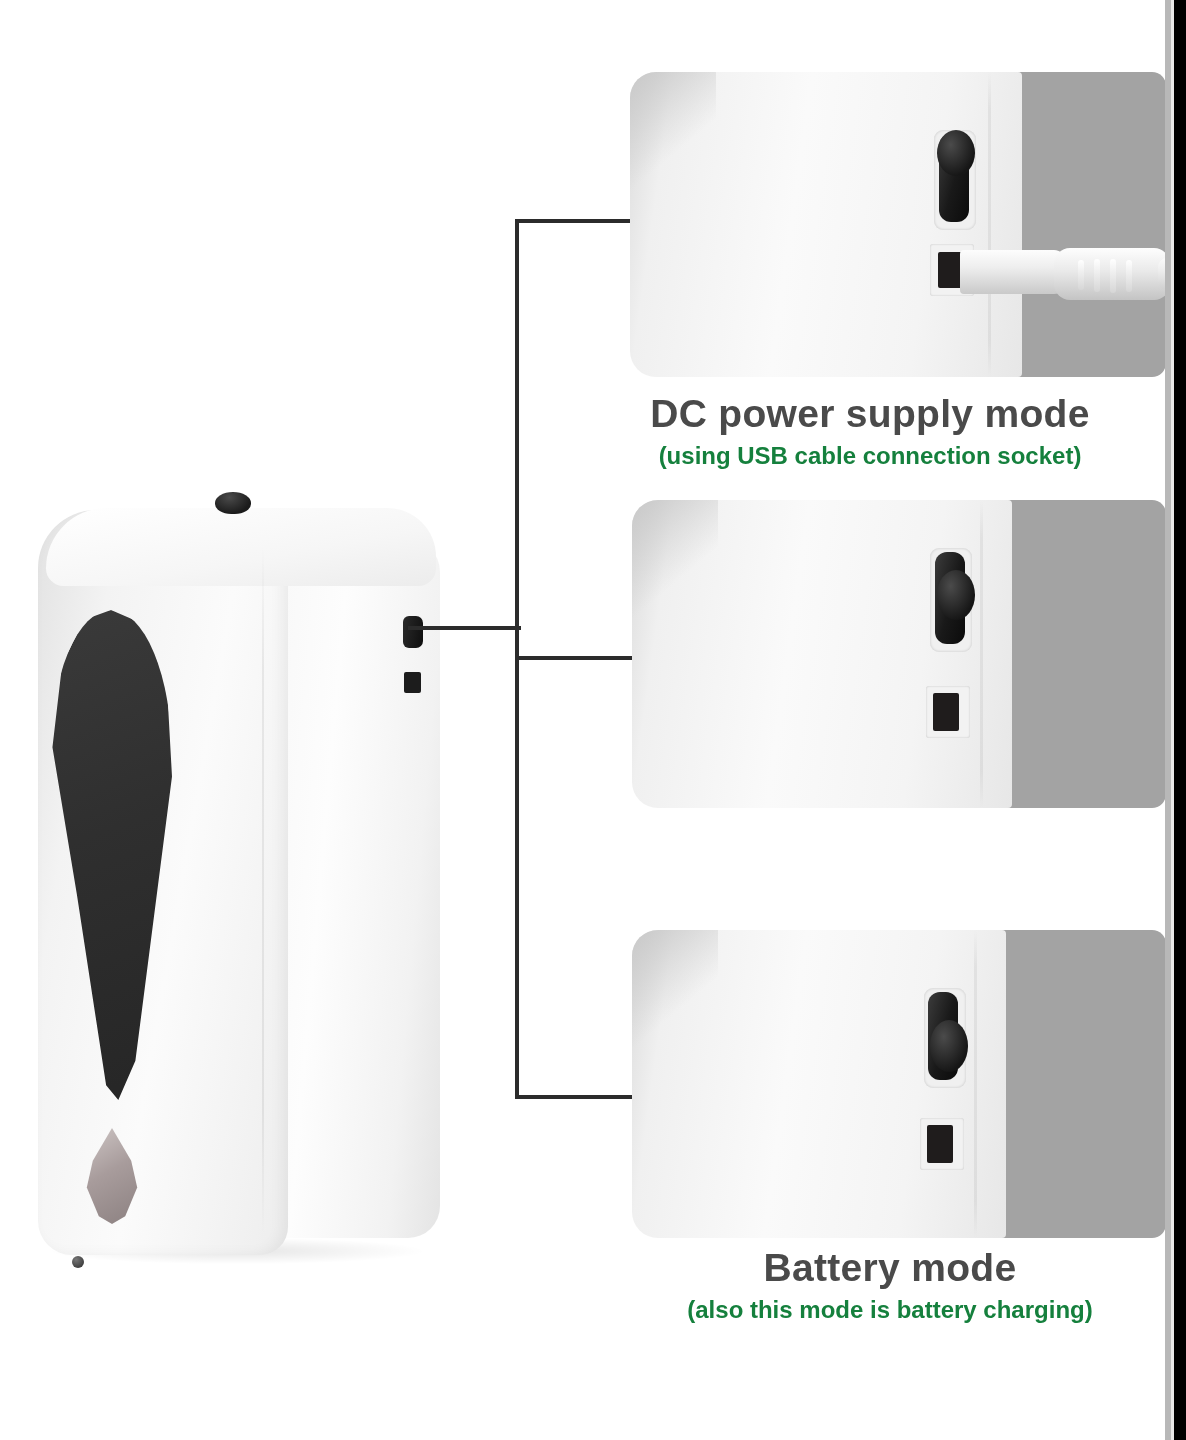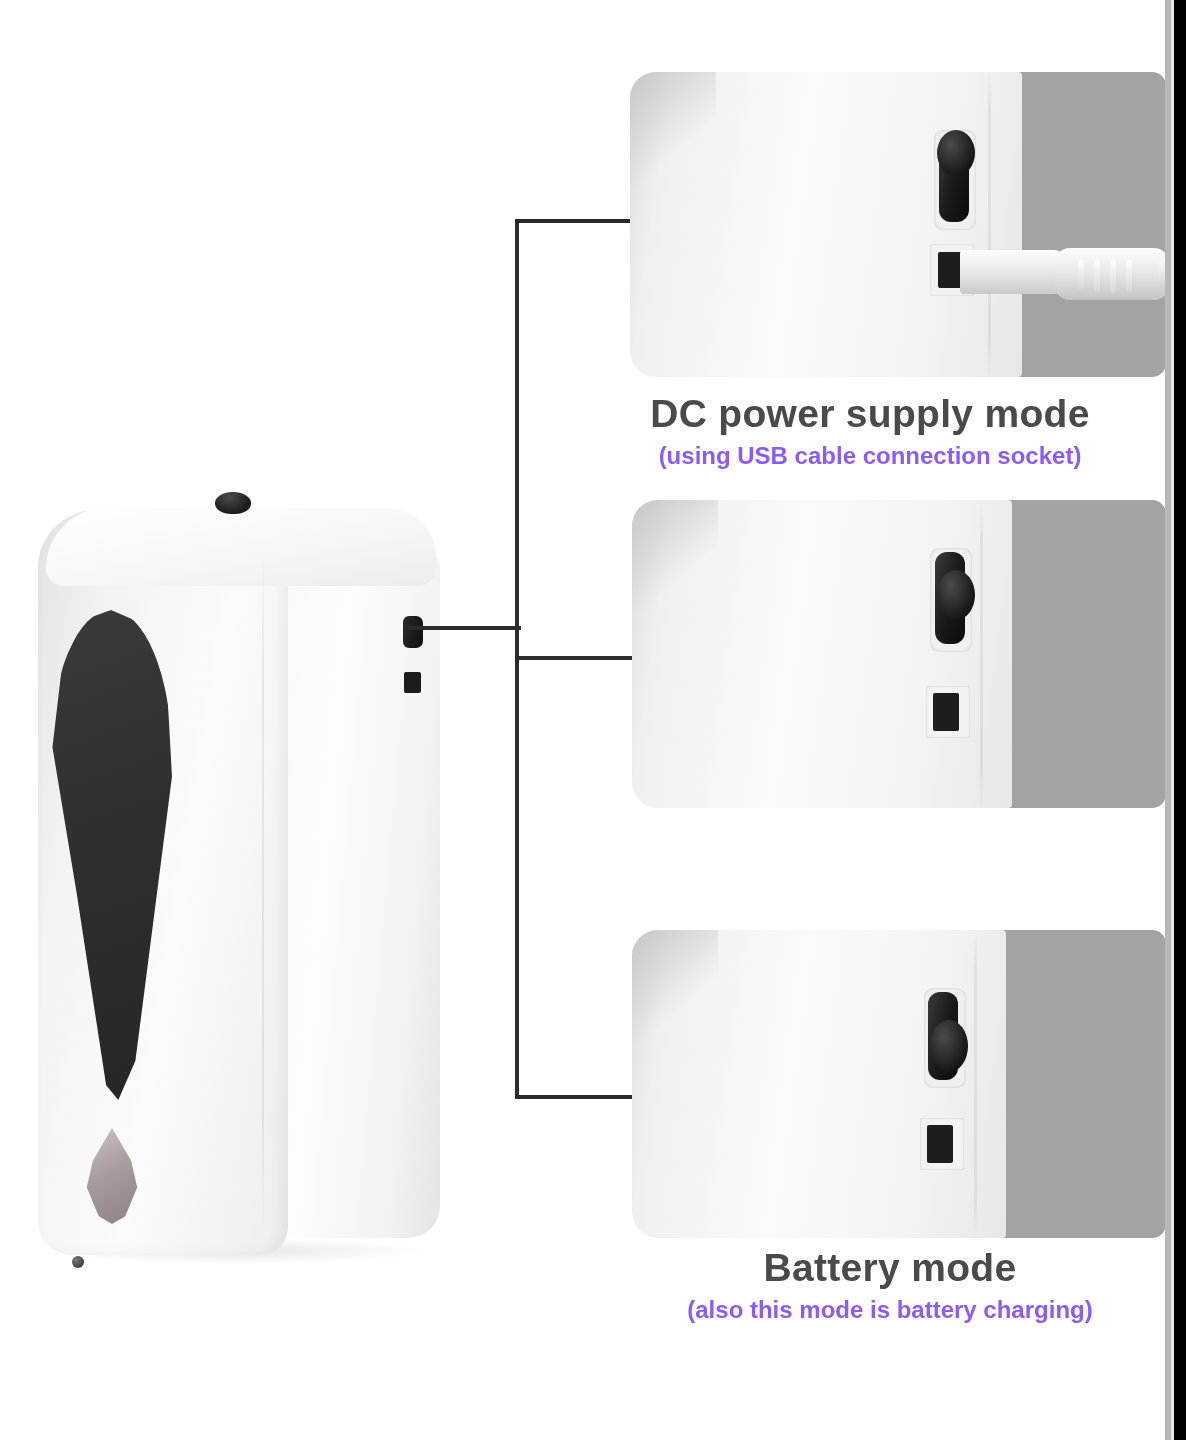--- a/index.html
+++ b/index.html
@@ -274,21 +274,21 @@
   .caption-title {
     font-size: 39px;
     font-weight: 700;
     letter-spacing: 0.3px;
     color: #4a4a4a;
     white-space: nowrap;
   }
   .caption-sub {
     font-size: 24px;
     font-weight: 700;
-    color: #8b5cf6;
+    color: #15803d;
     margin-top: 6px;
     white-space: nowrap;
   }
 </style>
 </head>
 <body>
 
 <div id="page">
 
   <div class="dispenser">

